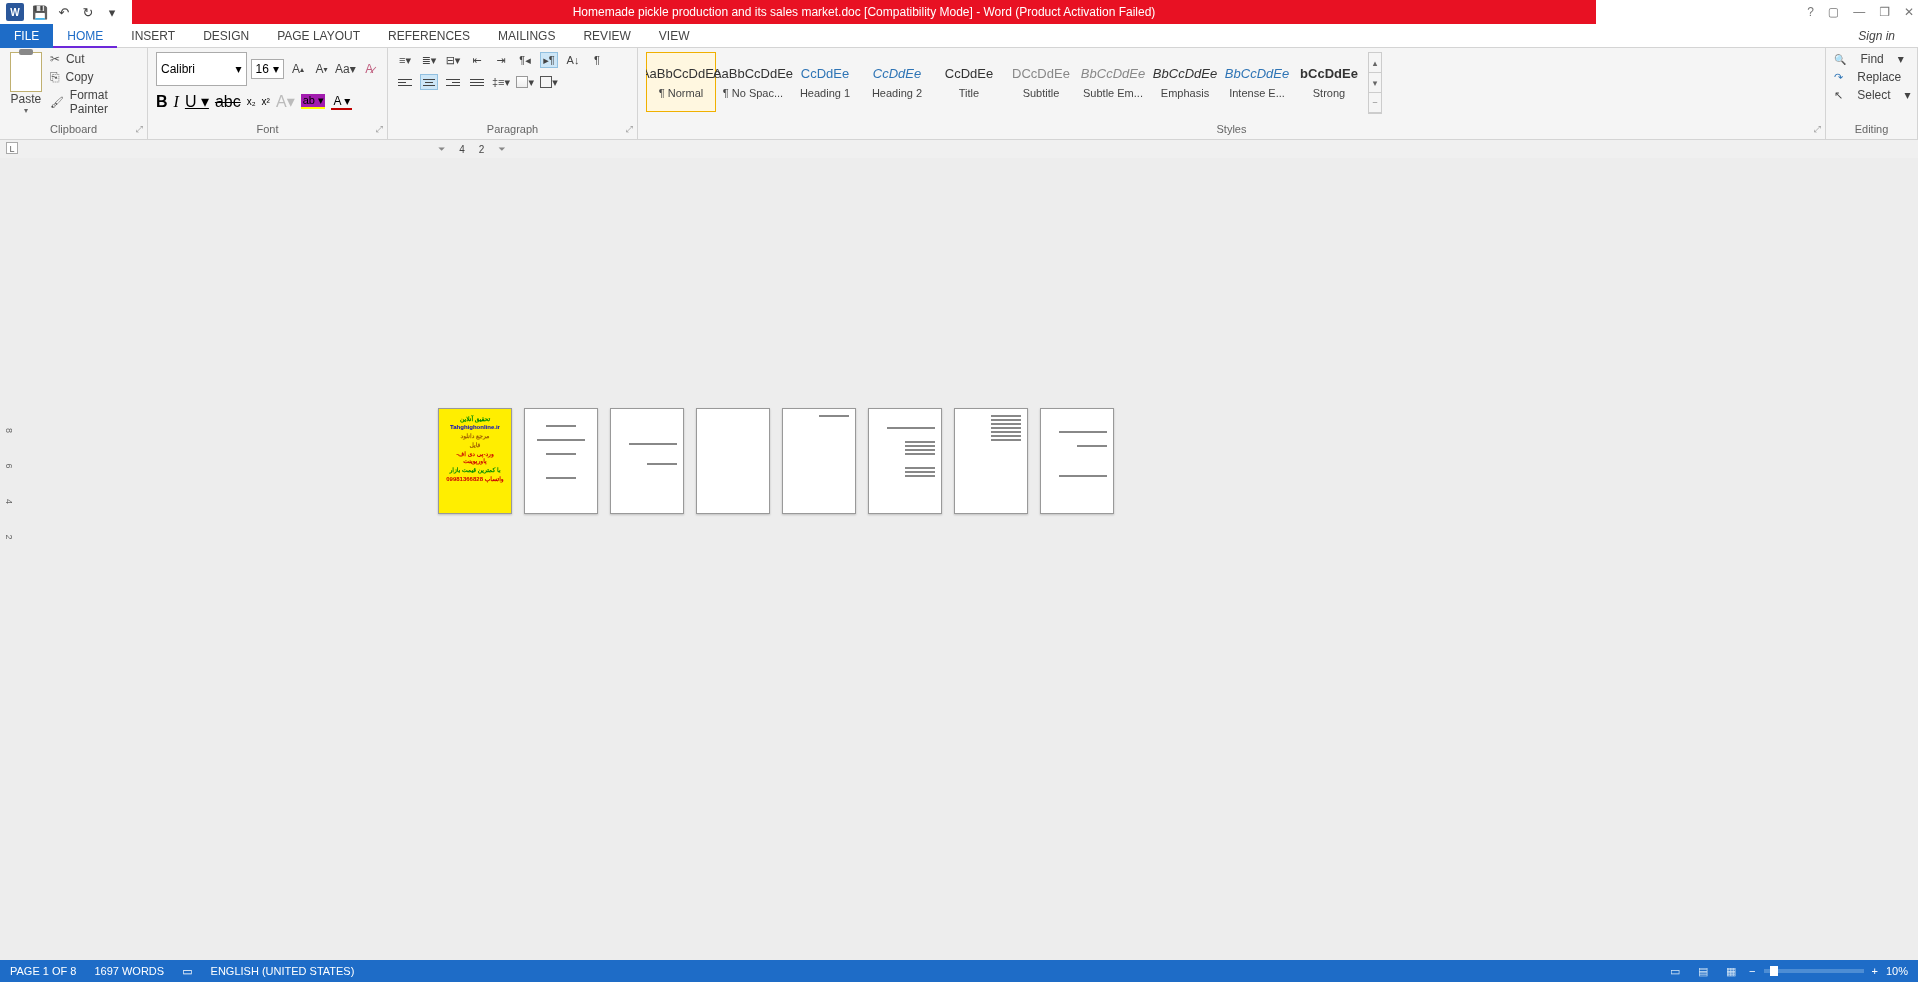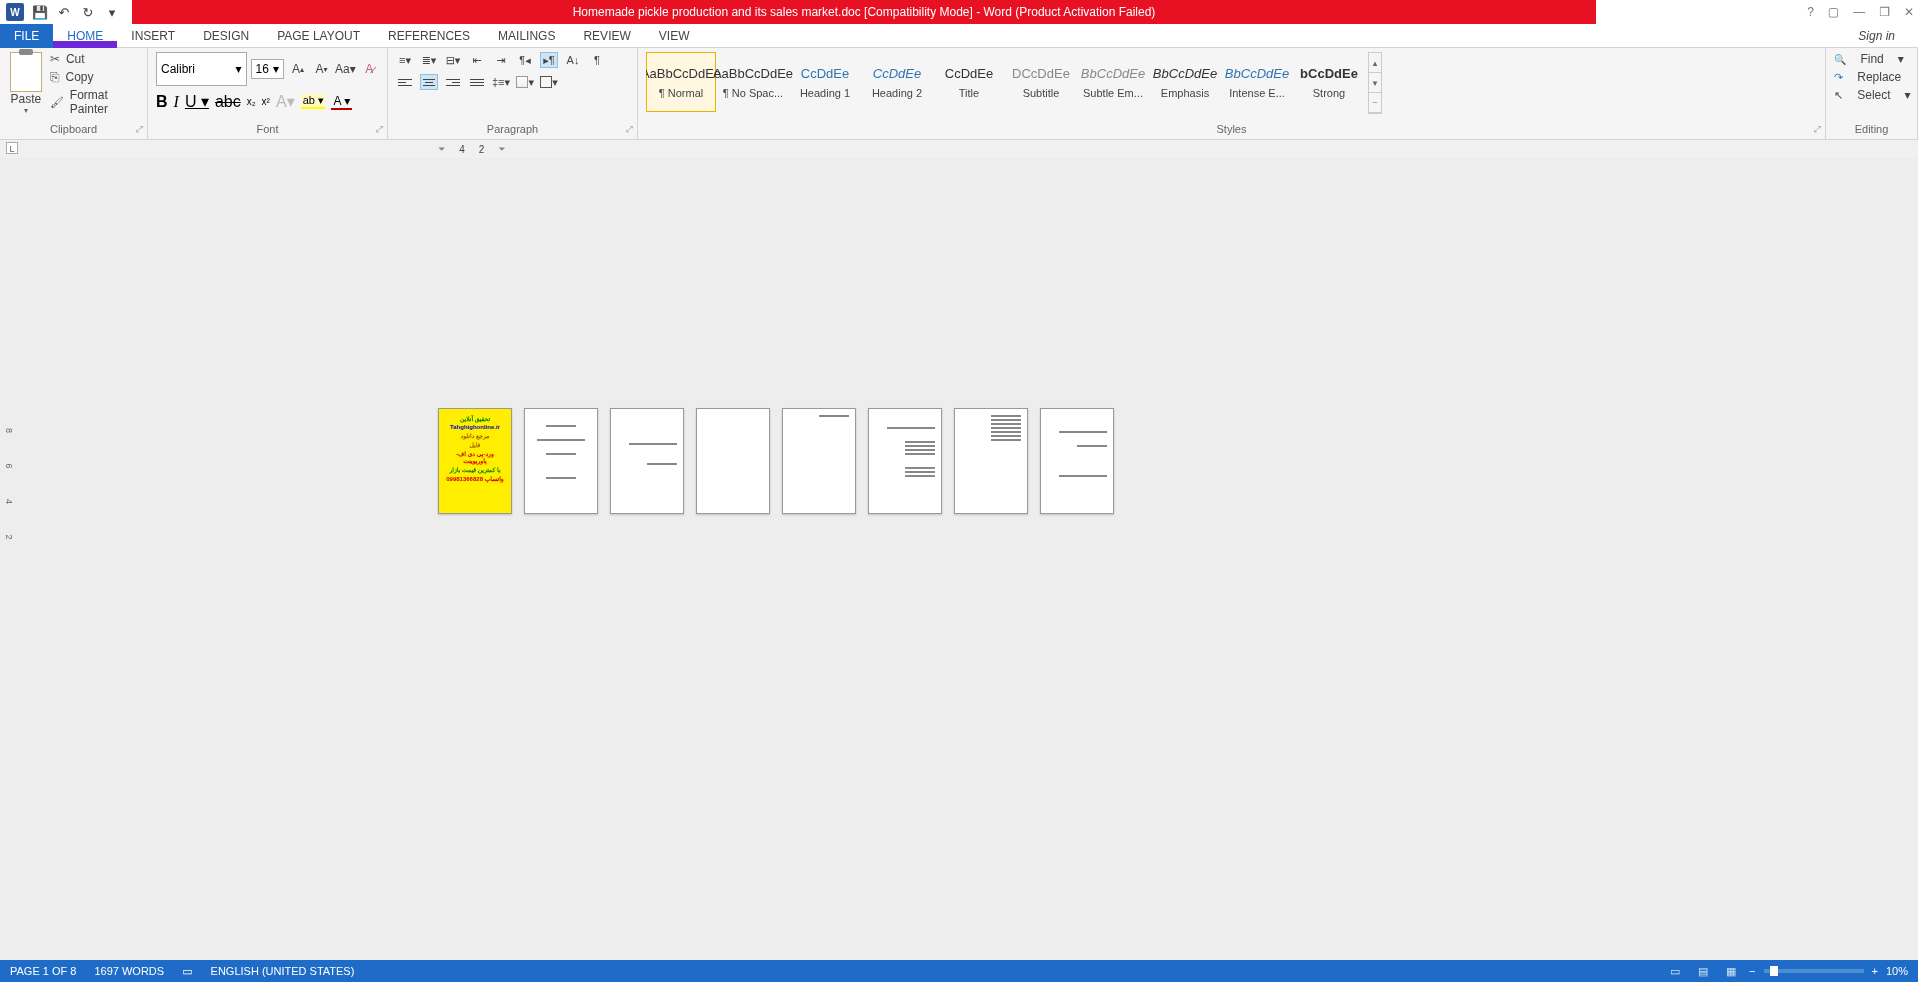--- a/index.html
+++ b/index.html
@@ -11,21 +11,21 @@
 .qat { display: flex; align-items: center; gap: 8px; padding-left: 6px; }
 .qat .icon { width: 16px; height: 16px; display: flex; align-items: center; justify-content: center; font-size: 13px; color: #444; }
 .word-icon { width: 18px; height: 18px; background: #2b579a; color: #fff; font-size: 10px; font-weight: bold; display: flex; align-items: center; justify-content: center; border-radius: 2px; }
 .win-controls { position: absolute; right: 4px; display: flex; gap: 14px; color: #777; font-size: 12px; }
 .win-controls span { cursor: default; }
 
 
 .tabs-row { height: 24px; background: #fff; display: flex; align-items: center; border-bottom: 1px solid #d4d4d4; position: relative; }
 .tab { padding: 0 14px; height: 24px; line-height: 24px; font-size: 12px; color: #444; }
 .tab.file { background: #1e6cc7; color: #fff; }
-.tab.active { color: #1e6cc7; border-bottom: 7px solid #6d28d9; }
+.tab.active { color: #1e6cc7; border-bottom: 2px solid #6d28d9; }
 .signin { position: absolute; right: 23px; font-size: 12px; color: #444; font-style: italic; }
 
 
 .ribbon { height: 92px; background: #f5f5f5; border-bottom: 1px solid #d4d4d4; display: flex; }
 .group { border-right: 1px solid #d4d4d4; padding: 4px 8px 2px 8px; display: flex; flex-direction: column; justify-content: space-between; position: relative; }
 .group-label { text-align: center; font-size: 11px; color: #666; padding-bottom: 2px; }
 .group-body { flex: 1; display: flex; }
 .launcher { position: absolute; right: 4px; bottom: 4px; font-size: 9px; color: #888; }
 
 
@@ -44,21 +44,21 @@
 .font-row1 { display: flex; gap: 4px; align-items: center; }
 .font-name { width: 92px; height: 20px; border: 1px solid #ababab; background: #fff; font-size: 12px; padding: 16px 4px; display: flex; align-items: center; justify-content: space-between; }
 .font-size { width: 34px; height: 20px; border: 1px solid #ababab; background: #fff; font-size: 12px; padding: 0 4px; display: flex; align-items: center; justify-content: space-between; }
 .mini-btn { width: 20px; height: 20px; display: flex; align-items: center; justify-content: center; font-size: 12px; color: #444; }
 .font-row2 { display: flex; gap: 6px; align-items: center; }
 .font-row2 .b { font-weight: bold; }
 .font-row2 .i { font-style: italic; font-family: Georgia, serif; }
 .font-row2 .u { text-decoration: underline; }
 .font-row2 .strike { text-decoration: line-through; }
 .sub { font-size: 10px; }
-.highlight-a { background: #fef9c3; padding: 0 2px; font-size: 11px; border-bottom: 2px solid #ffff00; }
+.highlight-a { background: #a21caf; padding: 0 2px; font-size: 11px; border-bottom: 2px solid #ffff00; }
 .fontcolor-a { color: #000; border-bottom: 2px solid #c00000; padding: 0 2px; font-size: 12px; }
 
 
 .para-body { display: flex; flex-direction: column; gap: 6px; }
 .para-row { display: flex; gap: 6px; align-items: center; }
 .para-row .pb { width: 18px; height: 16px; display: flex; align-items: center; justify-content: center; font-size: 11px; color: #444; }
 .align-btn { width: 18px; height: 16px; display: flex; flex-direction: column; justify-content: center; gap: 2px; padding: 2px; }
 .align-btn span { height: 1px; background: #444; }
 .align-btn.active { background: #cde6f7; border: 1px solid #92c0e0; }
 .shade { width: 14px; height: 12px; background: linear-gradient(#fff,#eee); border: 1px solid #999; }

